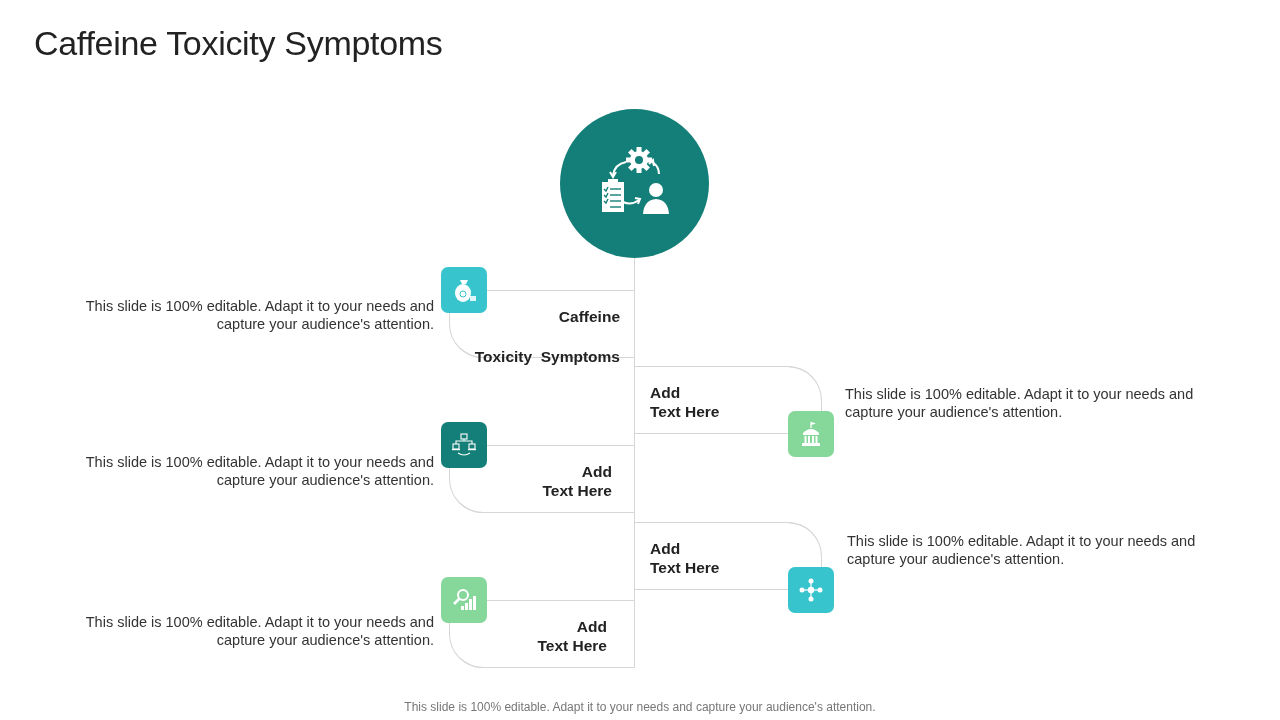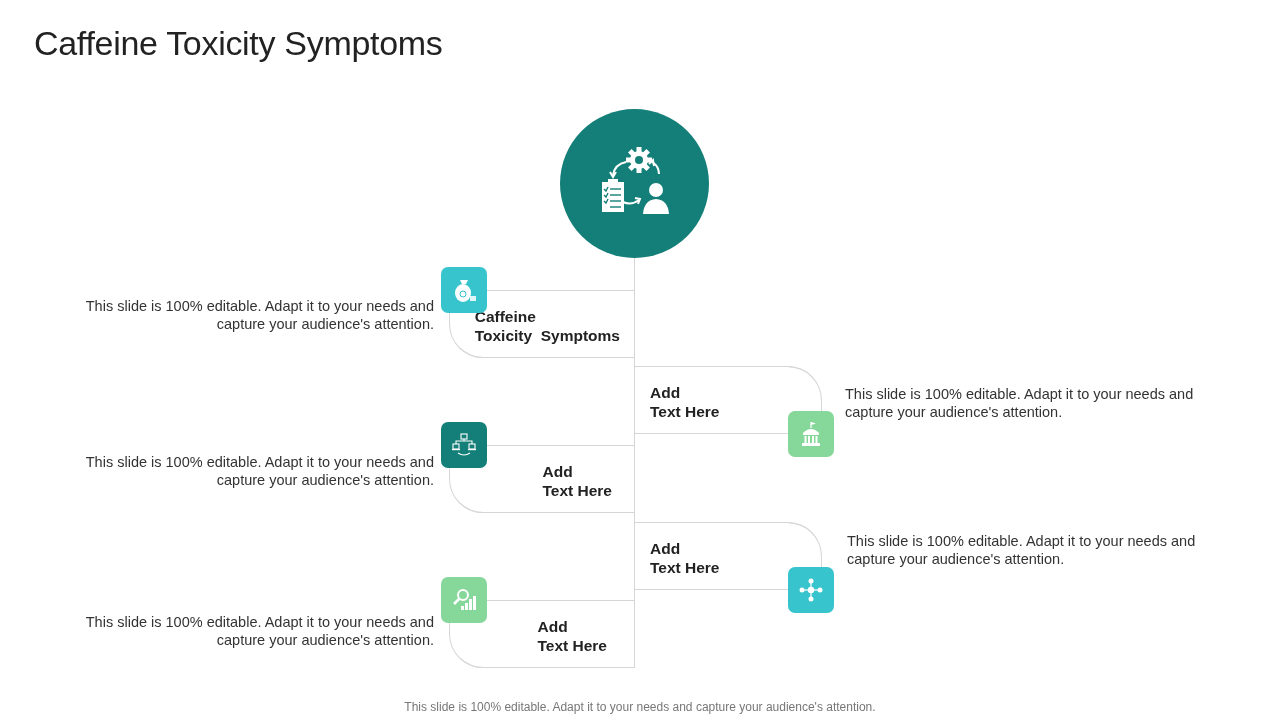--- a/index.html
+++ b/index.html
@@ -48,21 +48,21 @@
   .box-right::after {
     content: ""; position: absolute; right: -1px; top: -1px; width: 36px; height: 46px;
     border-right: 1px solid #d6d6d6; border-top: 1px solid #d6d6d6;
     border-top-right-radius: 34px;
   }
   .box-right { border-top-color: #d6d6d6; }
 
   .box-label {
     position: absolute; font-size: 15.5px; font-weight: 700; color: #222; line-height: 19px;
   }
-  .box-left .box-label { right: 14px; top: 16px; }
+  .box-left .box-label { right: 14px; top: 16px; text-align: right; }
   .box-right .box-label { left: 15px; top: 16px; text-align: left; }
 
   .icon-tile {
     position: absolute; width: 46px; height: 46px; border-radius: 7px;
     display: flex; align-items: center; justify-content: center;
   }
   .icon-tile svg { width: 30px; height: 30px; }
 
   .desc {
     position: absolute; width: 380px; font-size: 14.5px; line-height: 18px; color: #333;
@@ -114,21 +114,21 @@
     <circle cx="63" cy="48" r="7" fill="#fff"></circle>
     <path d="M50 72 Q51 58 63 57 Q75 58 76 72 Z" fill="#fff"></path>
   </svg>
 </div>
 
 <div class="spine"></div>
 
 <div class="box-left" style="left:449px; top:290px;">
   <div class="box-label">
     <div>Caffeine</div>
-    <div style="white-space:pre;">Toxicity  Symptoms</div>
+    <div style="white-space:pre;margin-top:21px;">Toxicity  Symptoms</div>
   </div>
 </div>
 <div class="icon-tile" style="left:441px; top:267px; background:#38c4cc;">
   <svg viewBox="0 0 30 30">
     <path d="M11 5 L19 5 L17 9 L13 9 Z" fill="#fff"></path>
     <ellipse cx="14" cy="18" rx="8" ry="9" fill="#fff"></ellipse>
     <circle cx="14" cy="19" r="3" fill="none" stroke="#38c4cc" stroke-width="1"></circle>
     <rect x="21" y="21" width="6" height="5" fill="#fff" opacity="0.85"></rect>
   </svg>
 </div>

